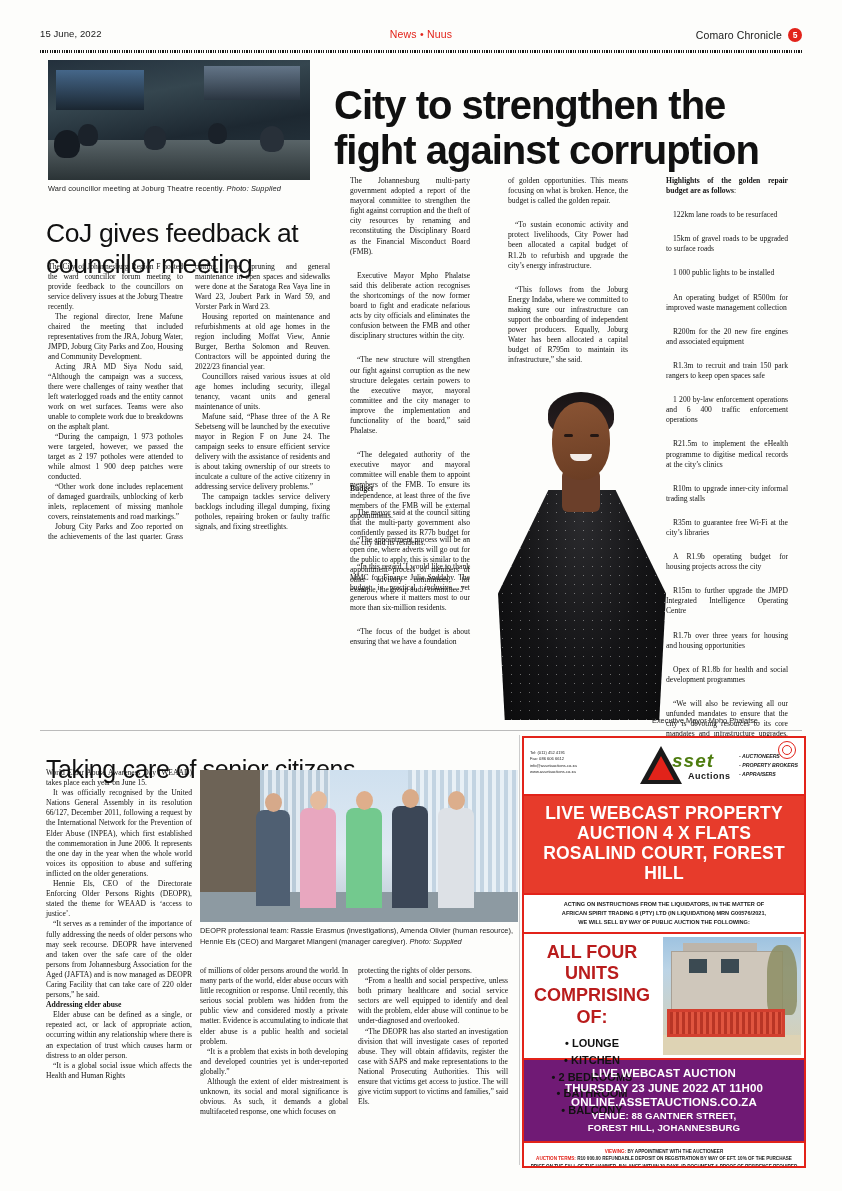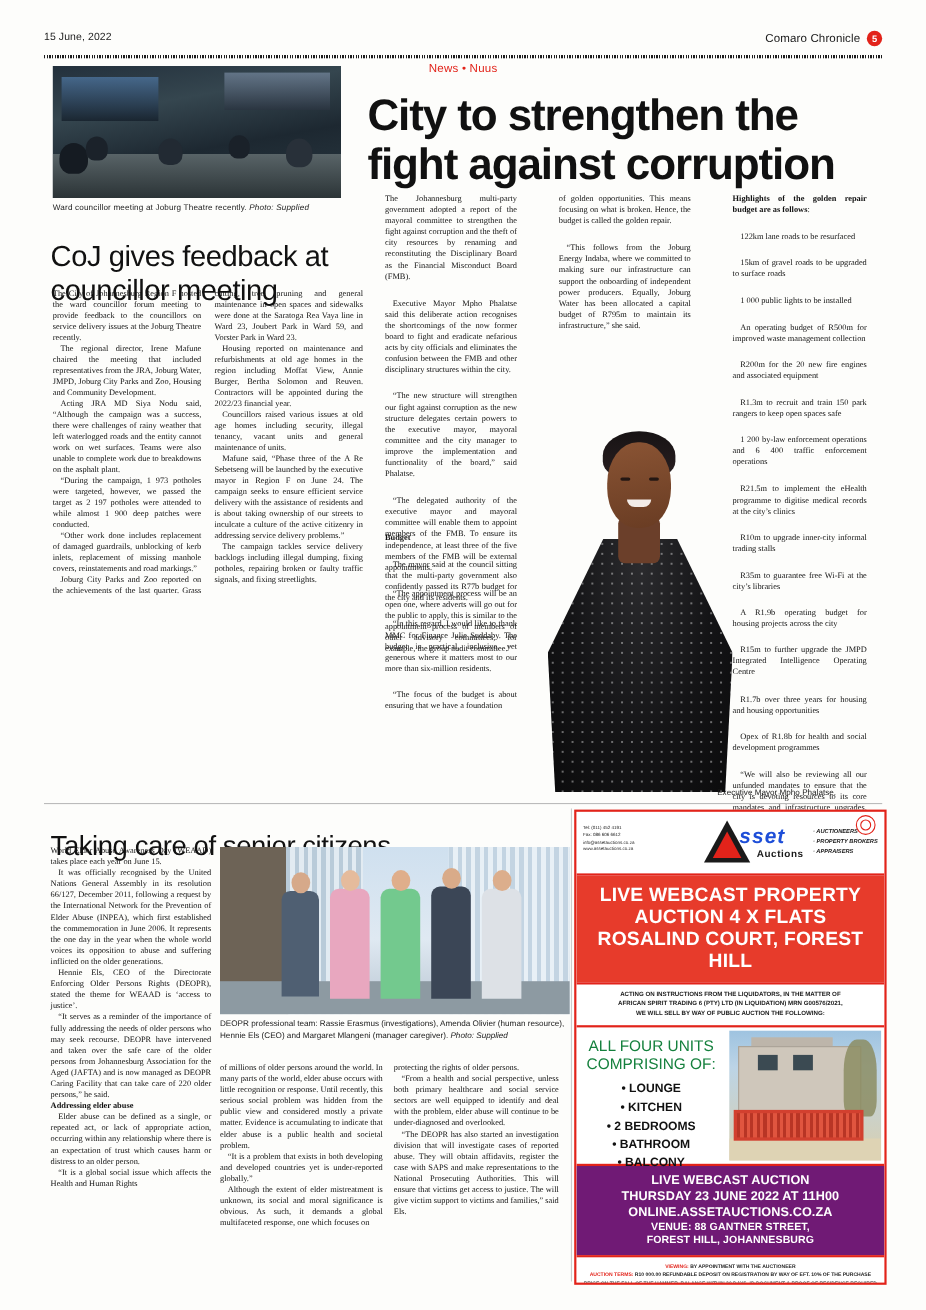--- a/index.html
+++ b/index.html
@@ -16,21 +16,21 @@
     background:#fdfdfb;
   }
 
   
   .masthead{
     position:absolute;left:40px;top:28px;width:762px;height:24px;
     display:flex;align-items:flex-start;justify-content:space-between;
     font-family:"Liberation Sans",sans-serif;
   }
   .mh-date{font-size:9.5px;color:#1a1a1a;letter-spacing:.1px;}
-  .mh-section{font-size:10.5px;color:#e2231a;letter-spacing:.2px;position:absolute;left:50%;transform:translateX(-50%);top:0;margin-top:28px;}
+  .mh-section{font-size:10.5px;color:#e2231a;letter-spacing:.2px;position:absolute;left:50%;transform:translateX(-50%);top:0;}
   .mh-right{display:flex;align-items:center;gap:6px;}
   .mh-title{font-size:10.5px;color:#1a1a1a;letter-spacing:.1px;}
   .pagenum{
     width:14px;height:14px;border-radius:50%;
     background:#e2231a;color:#fff;font-size:8.5px;font-weight:bold;
     display:flex;align-items:center;justify-content:center;
     font-family:"Liberation Sans",sans-serif;
   }
   .mh-rule{
     position:absolute;left:40px;top:50px;width:762px;height:3px;
@@ -188,37 +188,37 @@
     border:2px solid #e2231a;background:#fff;overflow:hidden;
     font-family:"Liberation Sans",sans-serif;
   }
   .ad-top{position:relative;height:56px;border-bottom:2px solid #e2231a;}
   .ad-contact{position:absolute;left:6px;top:12px;font-size:4.1px;line-height:1.55;color:#1a1a1a;}
   .ad-logo{position:absolute;left:108px;top:4px;width:110px;height:48px;}
   .ad-logo .tri{position:absolute;left:8px;top:4px;width:0;height:0;
     border-left:21px solid transparent;border-right:21px solid transparent;border-bottom:38px solid #1a1a1a;}
   .ad-logo .tri2{position:absolute;left:16px;top:14px;width:0;height:0;
     border-left:13px solid transparent;border-right:13px solid transparent;border-bottom:24px solid #e2231a;}
-  .ad-logo .word{position:absolute;left:40px;top:8px;font-size:19px;font-weight:bold;color:#1d4ed8;letter-spacing:1px;font-style:italic;}
+  .ad-logo .word{position:absolute;left:40px;top:8px;font-size:19px;font-weight:bold;color:#4d7c0f;letter-spacing:1px;font-style:italic;}
   .ad-logo .sub{position:absolute;left:56px;top:29px;font-size:9px;font-weight:bold;color:#1a1a1a;letter-spacing:.5px;}
   .ad-roles{position:absolute;right:6px;top:14px;font-size:5.2px;font-weight:bold;font-style:italic;line-height:1.75;color:#1a1a1a;text-align:left;}
   .ad-seal{position:absolute;right:8px;top:3px;width:16px;height:16px;border-radius:50%;border:1.4px solid #e2231a;}
   .ad-seal:after{content:"";position:absolute;left:3px;top:3px;right:3px;bottom:3px;border-radius:50%;border:1px solid #e2231a;}
 
   .ad-band{
     background:#e73b2b;color:#fff;text-align:center;
     padding:8px 4px 9px;font-size:17.5px;font-weight:bold;line-height:1.14;letter-spacing:.2px;
   }
   .ad-instr{
     border-top:2px solid #e2231a;border-bottom:2px solid #e2231a;
     text-align:center;font-size:5.6px;font-weight:bold;line-height:1.62;padding:5px 6px;color:#1a1a1a;
   }
   .ad-mid{display:flex;height:124px;border-bottom:2px solid #e2231a;}
   .ad-units{width:128px;padding:8px 4px 0;text-align:center;}
-  .ad-units .h{color:#15803d;font-size:14px;font-weight:normal;line-height:1.2;}
+  .ad-units .h{color:#b91c1c;font-size:18px;font-weight:bold;line-height:1.2;}
   .ad-units ul{list-style:none;margin:7px 0 0;padding:0;}
   .ad-units li{font-size:11px;font-weight:bold;line-height:1.52;color:#111;}
   .ad-units li:before{content:"• ";color:#111;}
   .ad-photo{flex:1;margin:3px;position:relative;overflow:hidden;background:linear-gradient(180deg,#9ec3e0 0%,#bcd4e6 28%,#d9cfae 100%);}
   .ap-bld{position:absolute;left:8px;top:14px;width:110px;height:62px;background:#cfc7bb;border:1px solid #a8a095;}
   .ap-bld2{position:absolute;left:20px;top:6px;width:74px;height:26px;background:#bdb5aa;}
   .ap-win{position:absolute;left:26px;top:22px;width:18px;height:14px;background:#3b4a52;}
   .ap-win2{position:absolute;left:58px;top:22px;width:18px;height:14px;background:#3b4a52;}
   .ap-gate{position:absolute;left:4px;bottom:18px;width:118px;height:28px;background:#d2402f;}
   .ap-gate:after{content:"";position:absolute;inset:3px;background:repeating-linear-gradient(to right,#b83525 0 3px,#e0553f 3px 6px);}
@@ -293,20 +293,21 @@
   </div>
   <div class="col" id="col-a2">
     <p class="sub">Budget</p>
     <p>The mayor said at the council sitting that the multi-party government also confidently passed its R77b budget for the city and its residents.</p>
     <p>“In this regard, I would like to thank MMC for Finance Julie Suddaby. The budget is practical, inclusive, yet generous where it matters most to our more than six-million residents.</p>
     <p>“The focus of the budget is about ensuring that we have a foundation</p>
   </div>
 
   <div class="col" id="col-b">
     <p class="noind">of golden opportunities. This means focusing on what is broken. Hence, the budget is called the golden repair.</p>
+    <p>“To sustain economic activity and protect livelihoods, City Power had been allocated a capital budget of R1.2b to refurbish and upgrade the city’s energy infrastructure.</p>
     <p>“This follows from the Joburg Energy Indaba, where we committed to making sure our infrastructure can support the onboarding of independent power producers. Equally, Joburg Water has been allocated a capital budget of R795m to maintain its infrastructure,” she said.</p>
   </div>
 
   <div class="photo-mayor">
     <div class="pm-dress"></div>
     <div class="pm-dots"></div>
     <div class="pm-neck"></div>
     <div class="pm-hair"></div>
     <div class="pm-face"></div>
     <div class="pm-eye1"></div>

